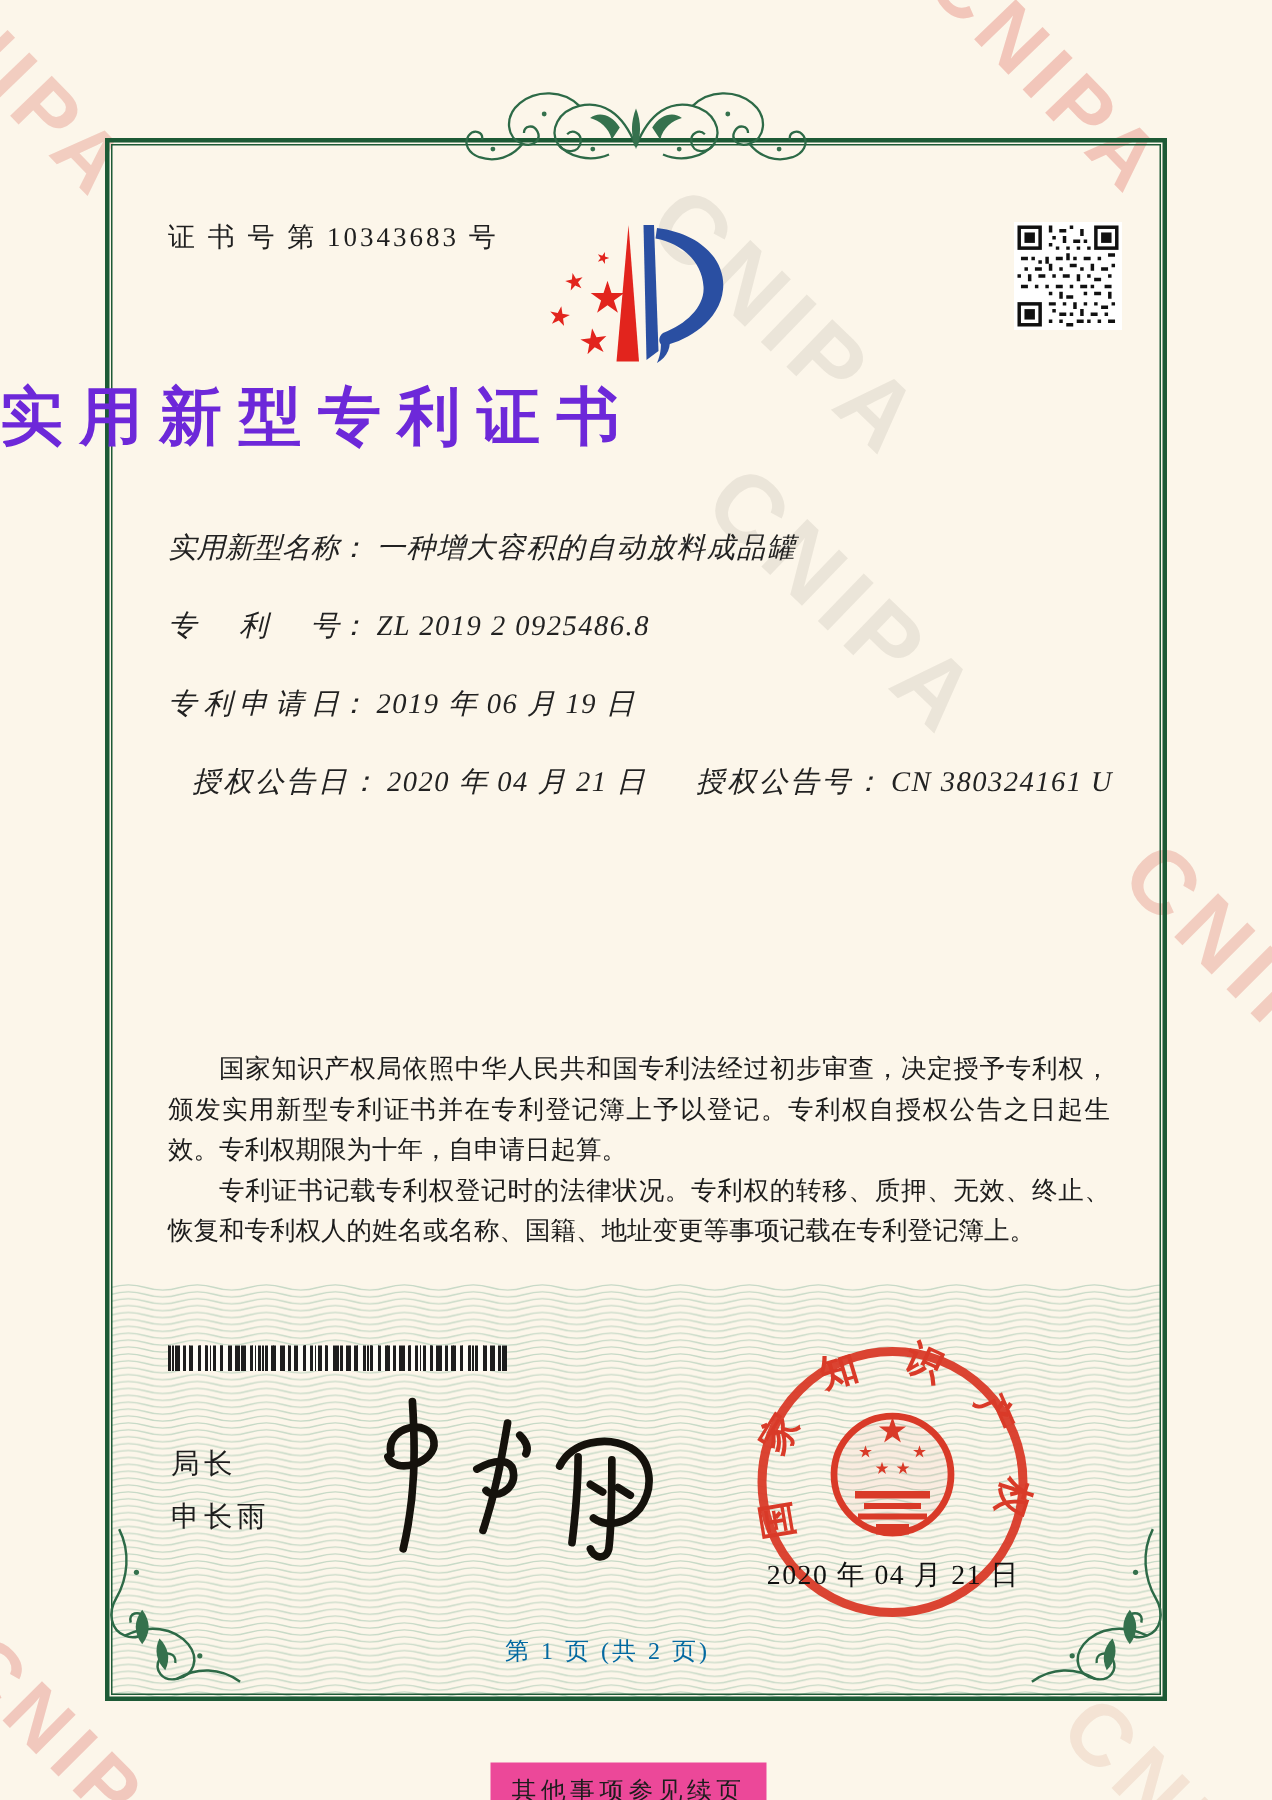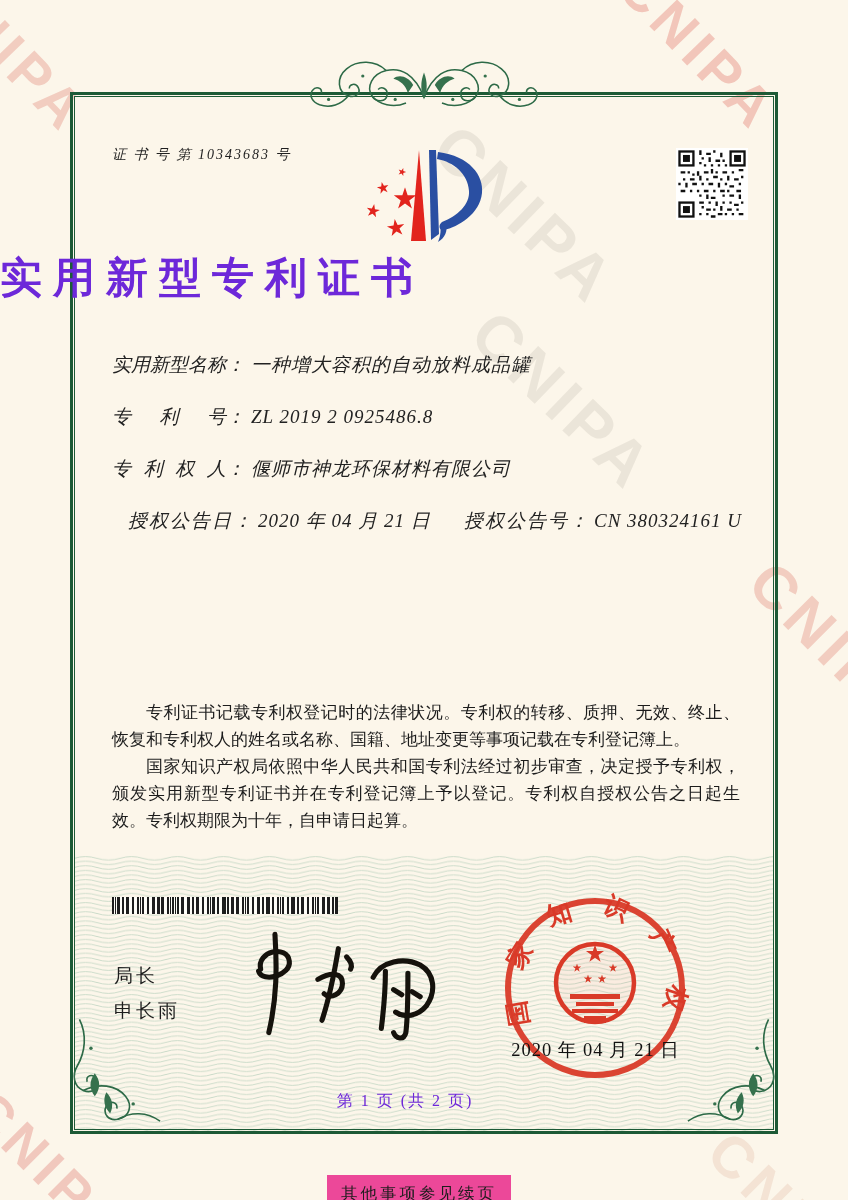--- a/index.html
+++ b/index.html
@@ -15,21 +15,21 @@
   .wm-beige{color:rgba(219,172,148,.25);}
   
   .frame{position:absolute;left:70px;top:92px;width:702px;height:1036px;
          border:3px solid #1d5a36;z-index:1;}
   .frame::after{content:"";position:absolute;inset:1px;border:1px solid #1d5a36;}
   .orn{z-index:2;}
   .orn path{stroke:#2d6a47;stroke-width:1.7;fill:none;}
   .orn .leaf{fill:#35714d;stroke:none;}
   
   .content{z-index:3;}
-  .cert-no{left:112px;top:146px;font-size:14px;letter-spacing:2px;color:#1f1f1f;font-style:italic;}
+  .cert-no{left:112px;top:146px;font-size:18px;letter-spacing:2px;color:#1f1f1f;}
   .title{left:0;right:0;top:250px;font-size:42px;font-weight:700;
          letter-spacing:11px;color:#6d28d9;}
   .fields{left:112px;top:352px;width:640px;font-size:19px;color:#222;}
   .frow{position:relative;height:52px;font-style:italic;}
   .flabel{display:inline-block;width:114px;text-align:justify;text-align-last:justify;
           vertical-align:bottom;}
   .fcolon{display:inline-block;}
   .fvalue{margin-left:6px;letter-spacing:1px;}
   .gpair2{position:absolute;left:336px;top:0;}
   .glabel{letter-spacing:2px;margin-left:16px;}
@@ -43,21 +43,21 @@
       repeating-linear-gradient(90deg,#1d1d1d 0 1px,transparent 1px 7px),
       repeating-linear-gradient(90deg,transparent 0 3px,#1d1d1d 3px 4px,transparent 4px 11px);
     z-index:3;}
   .director{left:114px;font-size:19px;letter-spacing:3px;color:#1d1d1d;z-index:3;}
   .sig{left:232px;top:926px;z-index:3;}
   .sig path{stroke:#15120c;stroke-width:5;fill:none;stroke-linecap:round;stroke-linejoin:round;}
   .seal{left:500px;top:890px;z-index:4;}
   .seal-date{left:503px;top:1037px;width:185px;text-align:center;font-size:18.5px;
              letter-spacing:1px;color:#111;z-index:5;}
   .page-info{left:285px;top:1091px;width:240px;text-align:center;font-size:16px;
-             letter-spacing:2px;color:#6d28d9;z-index:3;}
+             letter-spacing:2px;color:#0369a1;z-index:3;}
   .footer-note{left:327px;top:1140px;background:#ec4899;padding:8px 14px;font-size:16.5px;
                letter-spacing:3px;color:#1d1d1d;z-index:3;margin-top:35px;}
   .qr{left:676px;top:148px;z-index:3;}
   .logo{left:342px;top:130px;z-index:3;}
 </style>
 </head>
 <body>
 
 <svg width="0" height="0" style="position:absolute">
   <defs>
@@ -153,35 +153,35 @@
 <div class="abs content title">实用新型专利证书</div>
 
 <div class="abs content fields">
   <div class="frow">
     <span class="flabel">实用新型名称</span><span class="fcolon">：</span><span class="fvalue">一种增大容积的自动放料成品罐</span>
   </div>
   <div class="frow">
     <span class="flabel">专利号</span><span class="fcolon">：</span><span class="fvalue">ZL 2019 2 0925486.8</span>
   </div>
   <div class="frow">
-    <span class="flabel">专利权人</span><span class="fcolon">：</span><span class="fvalue">偃师市神龙环保材料有限公司</span>
+    <span class="flabel">专利申请日</span><span class="fcolon">：</span><span class="fvalue">2019 年 06 月 19 日</span>
   </div>
   <div class="frow">
     <span>
       <span class="glabel">授权公告日</span><span>：</span><span class="fvalue">2020 年 04 月 21 日</span>
     </span>
     <span class="gpair2">
       <span class="glabel">授权公告号</span><span>：</span><span class="fvalue">CN 380324161 U</span>
     </span>
   </div>
 </div>
 
 <div class="abs content body-text">
+  <p>国家知识产权局依照中华人民共和国专利法经过初步审查，决定授予专利权，颁发实用新型专利证书并在专利登记簿上予以登记。专利权自授权公告之日起生效。专利权期限为十年，自申请日起算。</p>
   <p>专利证书记载专利权登记时的法律状况。专利权的转移、质押、无效、终止、恢复和专利权人的姓名或名称、国籍、地址变更等事项记载在专利登记簿上。</p>
-  <p>国家知识产权局依照中华人民共和国专利法经过初步审查，决定授予专利权，颁发实用新型专利证书并在专利登记簿上予以登记。专利权自授权公告之日起生效。专利权期限为十年，自申请日起算。</p>
 </div>
 
 <div class="abs barcode"></div>
 
 <div class="abs director" style="top:963px;">局长</div>
 <div class="abs director" style="top:998px;">申长雨</div>
 
 <svg class="abs sig" width="225" height="118" viewBox="0 0 220 115">
   <path d="M28,42 C24,24 54,18 56,34 C58,48 30,56 26,44"></path>
   <path d="M42,8 C44,40 44,70 36,104"></path>

